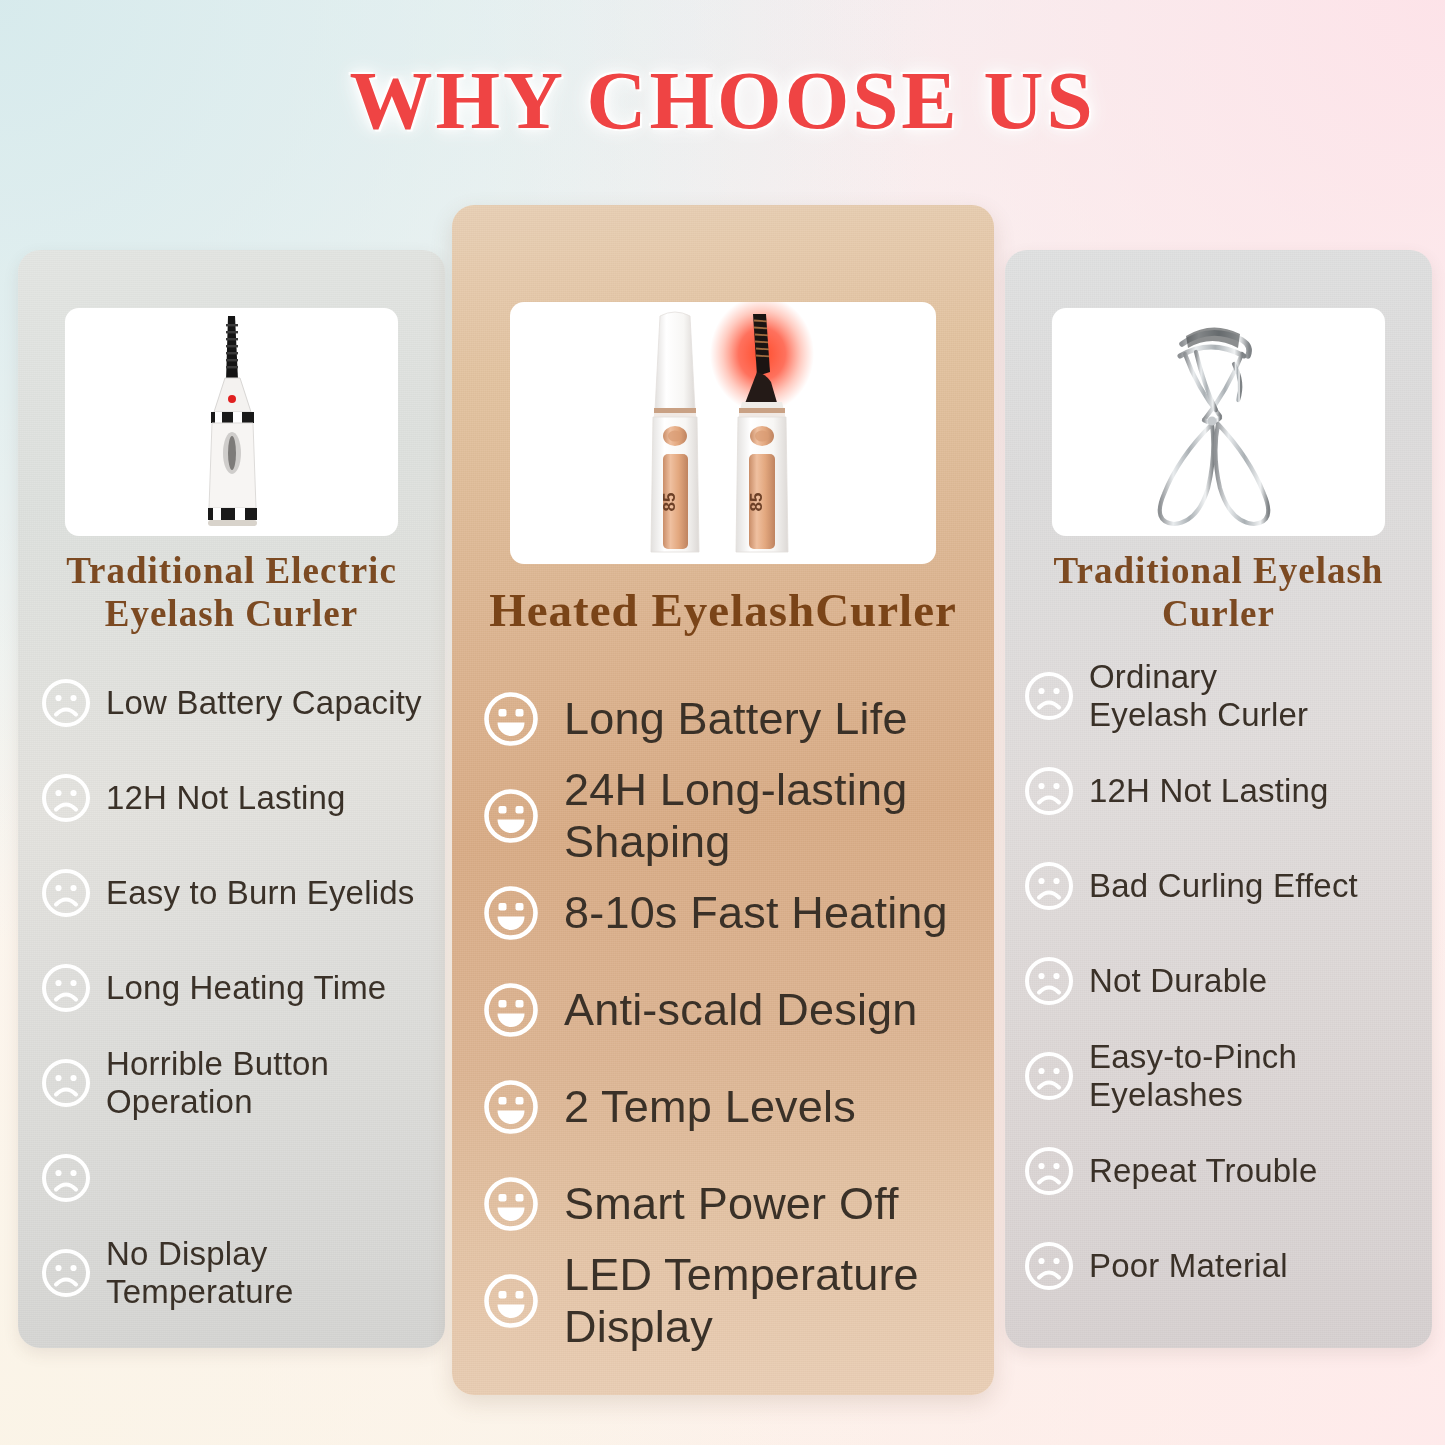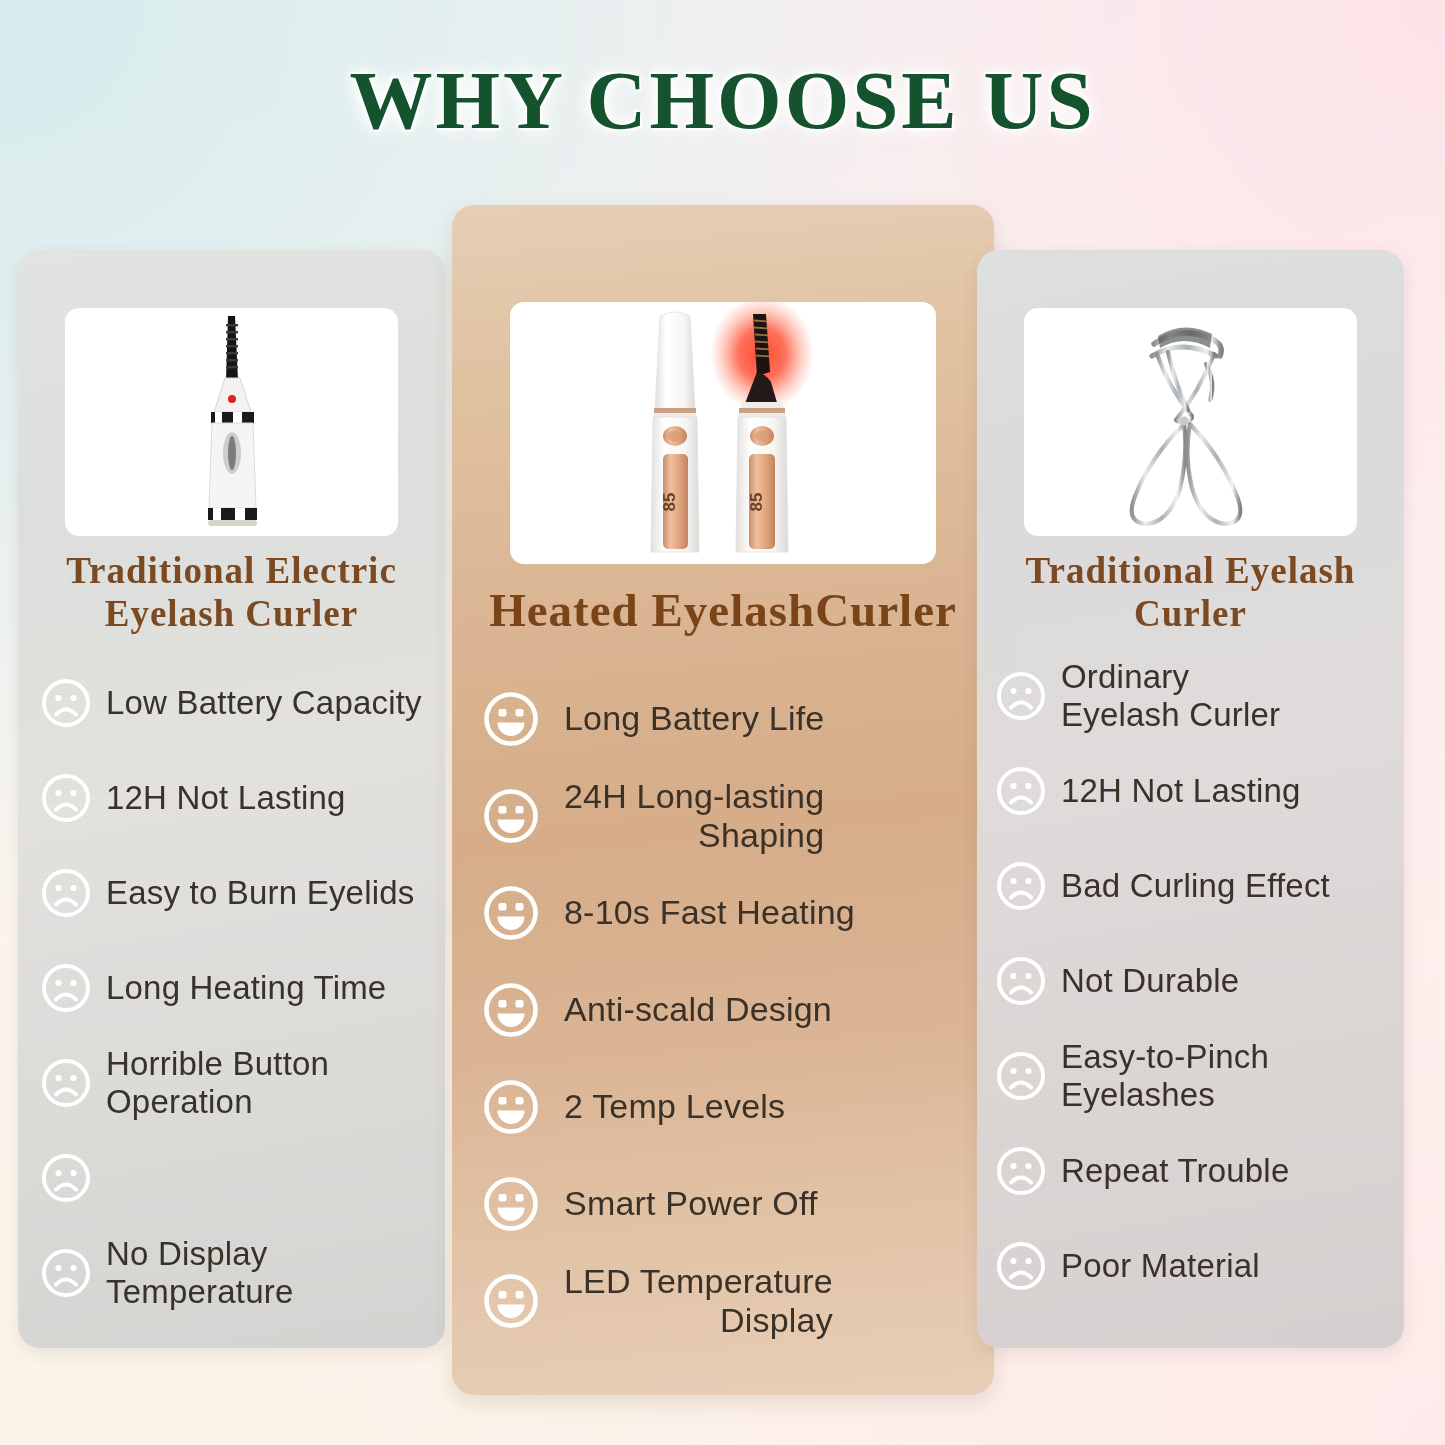--- a/index.html
+++ b/index.html
@@ -22,21 +22,21 @@
 
   
   .page-title {
     position:absolute;
     top:52px; left:0; right:0;
     text-align:center;
     font-family:"Liberation Serif", serif;
     font-weight:bold;
     font-size:83px;
     letter-spacing:3px;
-    color:#14532d;
+    color:#ef4444;
     text-shadow:
       0 0 10px #ffffff, 0 0 18px #ffffff, 0 0 26px #ffffff,
       2px 2px 0 rgba(255,255,255,.9), -2px -2px 0 rgba(255,255,255,.9);
     white-space:nowrap;
   }
 
   
   .card {
     position:absolute;
     border-radius:22px;
@@ -50,21 +50,21 @@
       linear-gradient(170deg,
         #e3e5e2 0%,
         #dde0dd 22%,
         #e3e2de 48%,
         #dcdcd9 72%,
         #d4d4d2 100%);
     box-shadow:0 6px 16px rgba(90,70,60,0.10);
   }
   .card-left  { left:18px; }
   .card-right {
-    left:977px;
+    left:1005px;
     background:
       linear-gradient(170deg,
         #dfe0e0 0%,
         #dcdbdb 20%,
         #e0dcdb 46%,
         #dcd6d5 70%,
         #d6d0d0 100%);
   }
 
   .card-center {
@@ -142,23 +142,22 @@
   .feat-center .ficon { width:58px; height:58px; }
 
   .flabel {
     color:#3a3128;
     font-size:33px;
     line-height:1.14;
     letter-spacing:.2px;
     white-space:pre-line;
   }
   .feat-center .flabel {
-    font-size:34px;
+    font-size:45px;
     margin-left:10px;
-    text-align:right;
   }
 
   
   .prod { position:absolute; inset:0; }
 </style>
 </head>
 <body>
 
 <div class="page-title">WHY CHOOSE US</div>
 

